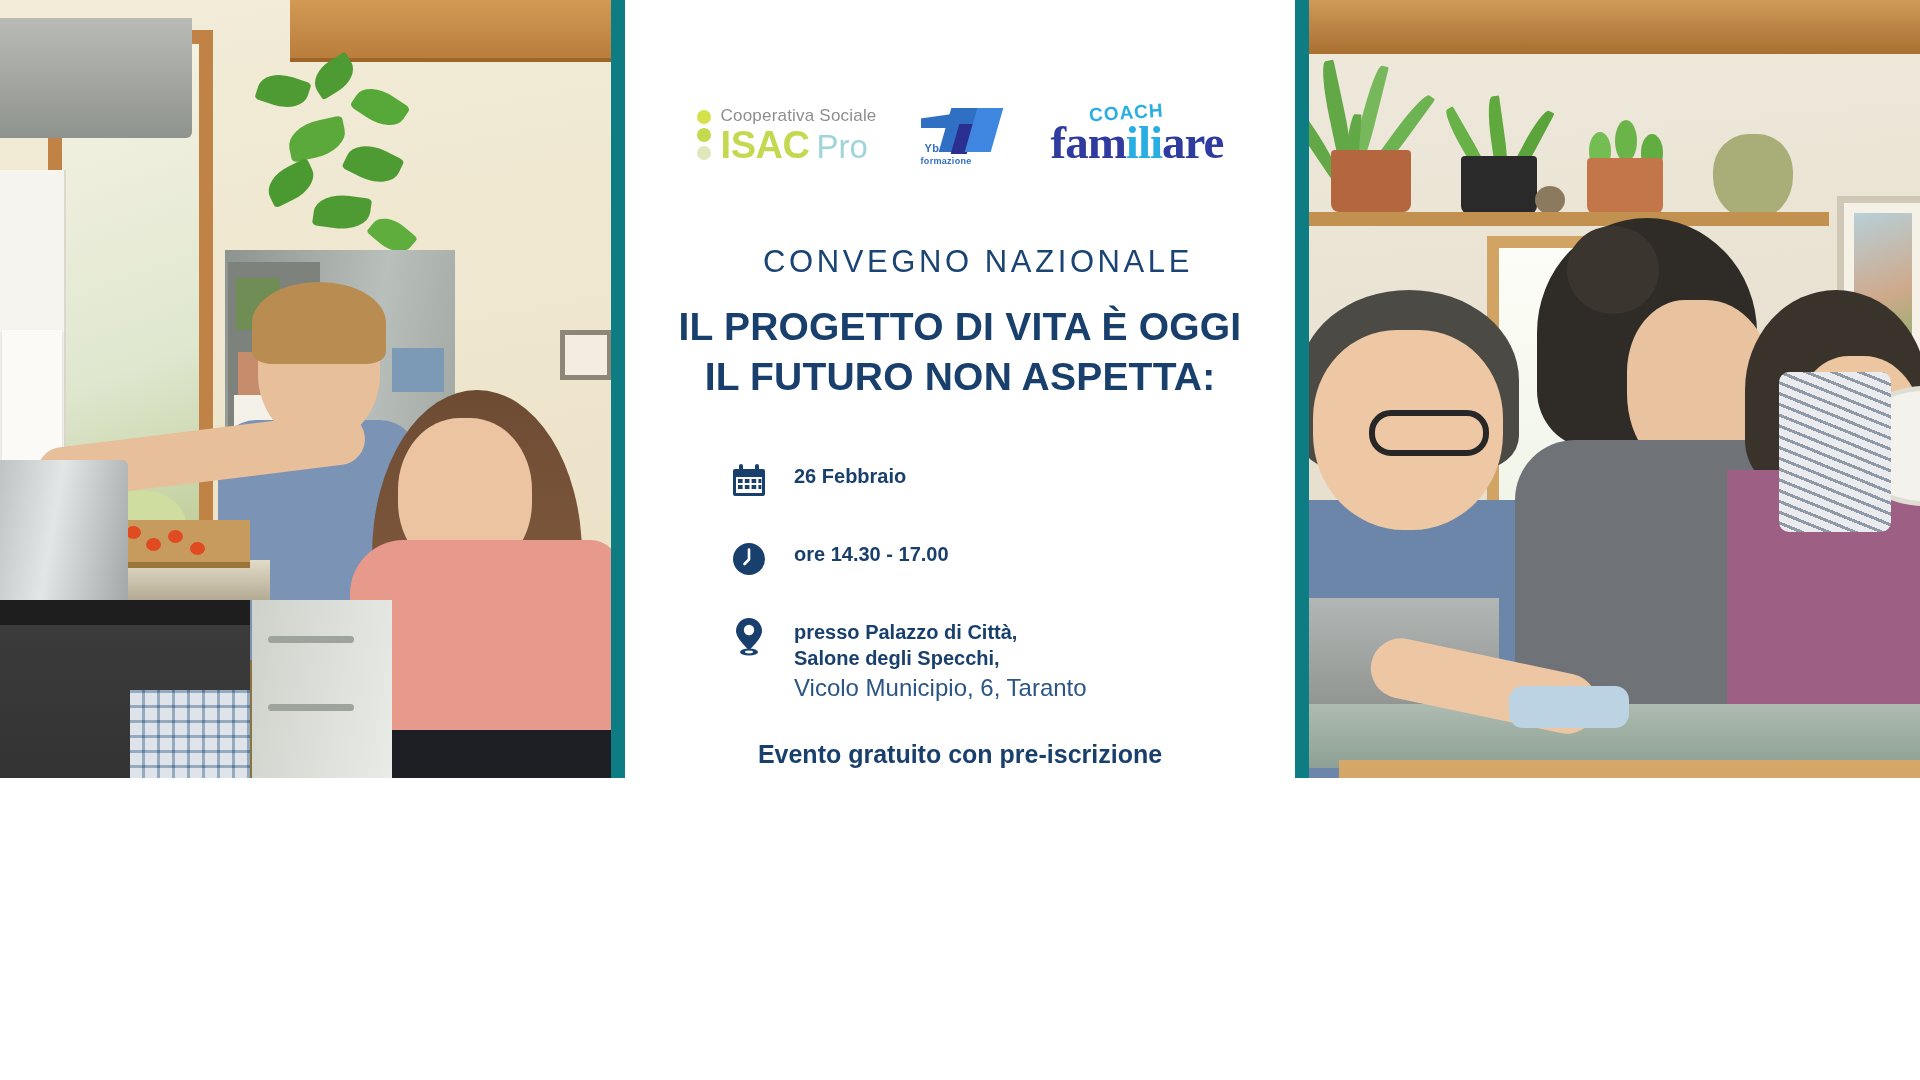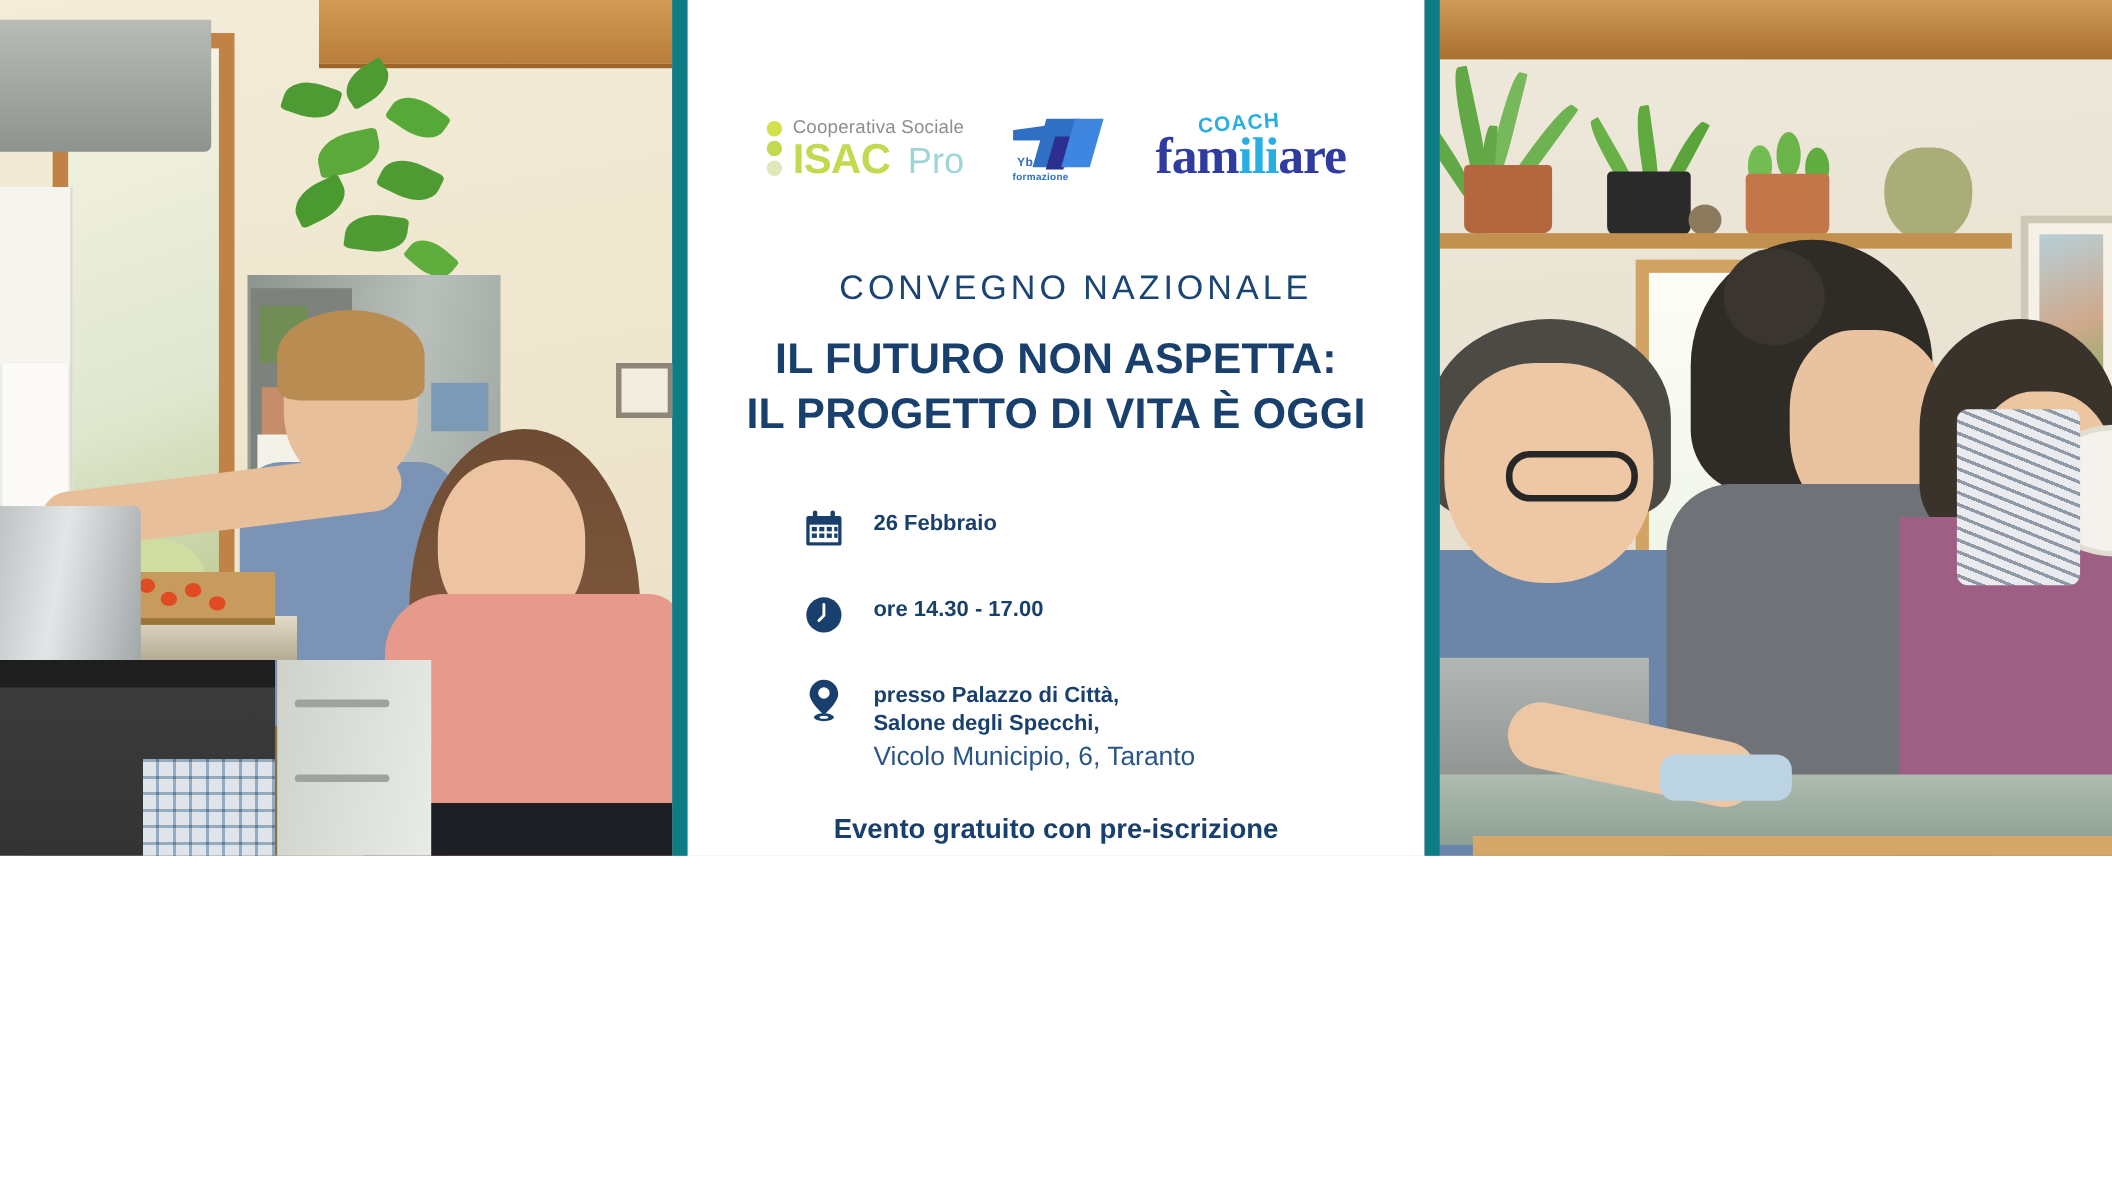--- a/index.html
+++ b/index.html
@@ -3,21 +3,21 @@
 <meta charset="utf-8">
 <style>
   * { margin:0; padding:0; box-sizing:border-box; }
   html, body {
     width:1920px; height:1080px; overflow:hidden;
     font-family:"Liberation Sans", sans-serif;
     background:#ffffff;
   }
   .poster {
     position:relative; width:1920px; height:778px;
-    display:flex; background:#f9a8d4;border-radius:28px;
+    display:flex; background:#7f1d1d;border-radius:28px;
   }
 
   
   .photo-panel { position:relative; overflow:hidden; flex:0 0 auto; }
   .photo-left  { width:625px; }
   .photo-right { width:625px; }
 
   .photo-left  { border-right:14px solid #0d7d83; }
   .photo-right { border-left:14px solid #0d7d83; }
 
@@ -151,21 +151,21 @@
 
   
   .isac { display:flex; align-items:center; gap:10px; }
   .isac-dots { display:flex; flex-direction:column; gap:4px; }
   .isac-dots i { display:block; width:14px; height:14px; border-radius:50%; }
   .isac-dots i:nth-child(1){ background:#d4e14a; }
   .isac-dots i:nth-child(2){ background:#c4d94f; }
   .isac-dots i:nth-child(3){ background:#dfe8b8; }
   .isac-txt { display:flex; flex-direction:column; line-height:1; }
   .isac-top { font-size:17px; color:#8e8e8e; letter-spacing:.2px; margin-bottom:2px; }
-  .isac-bot { display:flex; align-items:baseline; gap:7px;justify-content:space-between; }
+  .isac-bot { display:flex; align-items:baseline; gap:7px; }
   .isac-name { font-size:38px; font-weight:bold; color:#c4d94f; letter-spacing:-.5px; }
   .isac-pro  { font-size:33px; color:#9fd4d9; }
 
   
   .yb { position:relative; width:86px; height:62px; }
   .yb-wing { position:absolute; top:8px; left:0; width:46px; height:16px;
              background:#2f6fc4; clip-path:polygon(0 40%,100% 0,100% 100%,0 100%); }
   .yb-v1 { position:absolute; top:4px; left:24px; width:30px; height:44px;
            background:#2f6fc4; transform:skewX(-16deg); }
   .yb-v2 { position:absolute; top:4px; left:50px; width:26px; height:44px;
@@ -306,22 +306,22 @@
       <div class="coach">
         <span class="coach-top">COACH</span>
         <span class="coach-main"><span>fam</span><span class="hl">ili</span><span>are</span></span>
       </div>
 
     </div>
 
     <div class="kicker">CONVEGNO NAZIONALE</div>
 
     <div class="headline">
+      <div>IL PROGETTO DI VITA È OGGI</div>
       <div>IL FUTURO NON ASPETTA:</div>
-      <div>IL PROGETTO DI VITA È OGGI</div>
     </div>
 
     <div class="info-block">
 
       <div class="info-row">
         <div class="info-ico">
           <svg width="36" height="36" viewBox="0 0 36 36" fill="#19406d">
             <rect x="2" y="6" width="32" height="27" rx="2"></rect>
             <rect x="8" y="1" width="4" height="8" rx="2"></rect>
             <rect x="24" y="1" width="4" height="8" rx="2"></rect>

